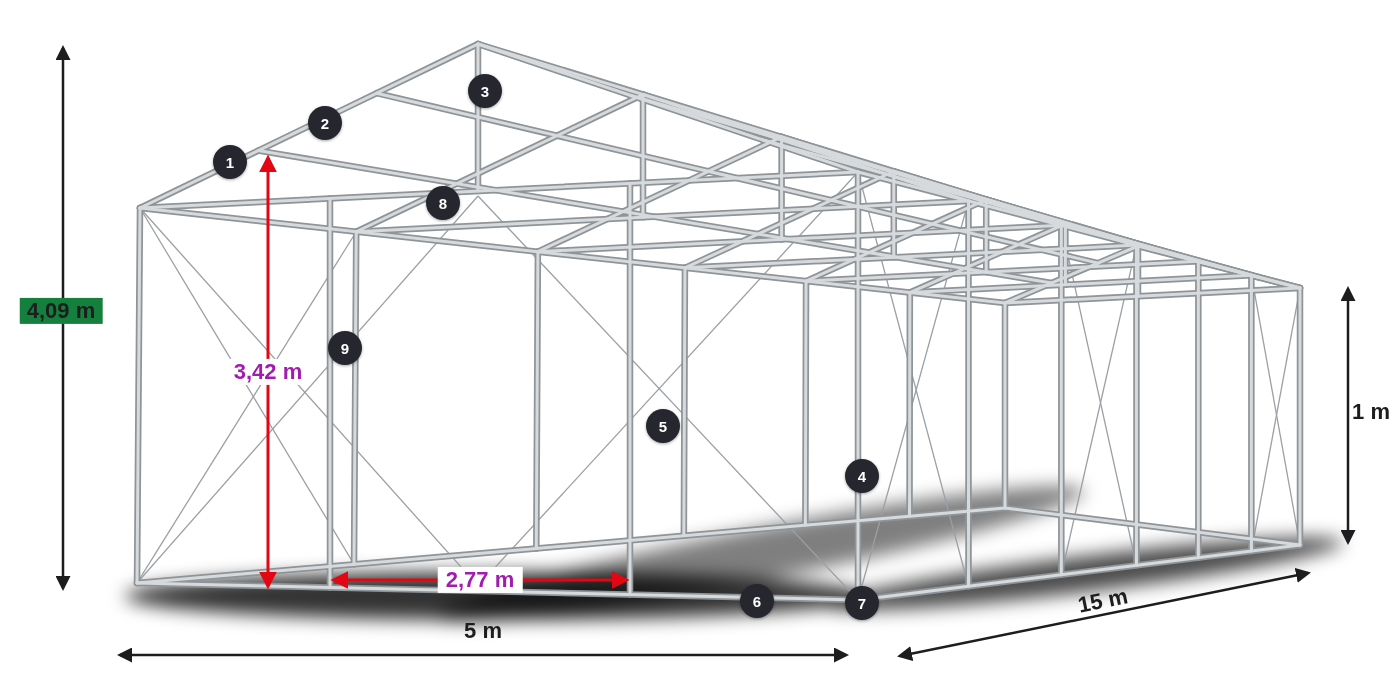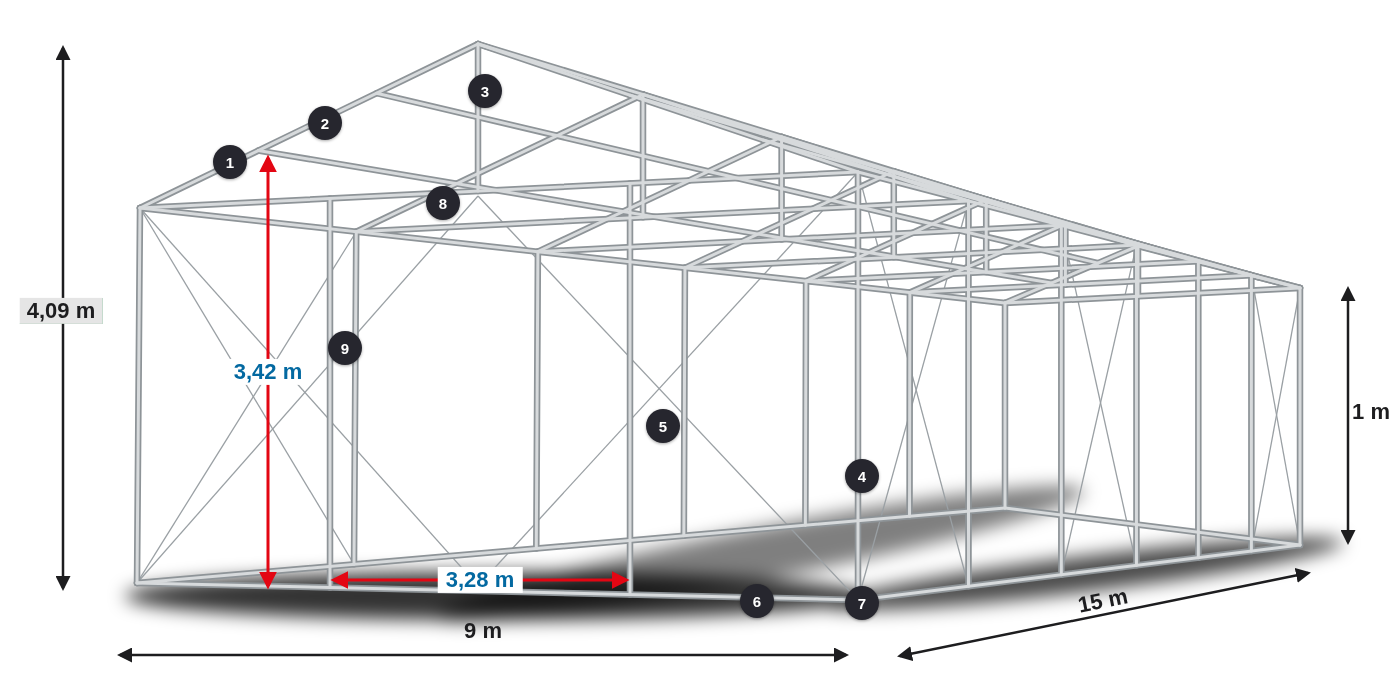--- a/index.html
+++ b/index.html
@@ -19,22 +19,22 @@
     position:absolute;width:34px;height:34px;border-radius:50%;
     background:#26262e;color:#fff;display:flex;align-items:center;justify-content:center;
     font-weight:bold;font-size:15px;cursor:pointer;user-select:none;
     box-shadow:0 1px 3px rgba(0,0,0,.35);
   }
   
   .dim{
     position:absolute;font-weight:bold;font-size:22px;color:#1d1d1f;
     white-space:nowrap;transform:translate(-50%,-50%);line-height:1.1;
   }
-  .dim.bg{background:#e5e5e5;padding:1px 7px;}
-  .dim.red{color:#0369a1;background:#ffffff;padding:1px 8px;}
+  .dim.bg{background:#15803d;padding:1px 7px;}
+  .dim.red{color:#a21caf;background:#ffffff;padding:1px 8px;}
   .dim.tilt{transform:translate(-50%,-50%) rotate(-11.5deg);}
 </style>
 </head>
 <body>
 
 <div class="stage">
 
   <svg id="scene" width="1400" height="700" viewBox="0 0 1400 700">
     <defs>
       <marker id="ab" viewBox="0 0 10 10" refX="8" refY="5" markerWidth="6" markerHeight="6" orient="auto-start-reverse">
@@ -189,23 +189,23 @@
       <line class="dl" x1="120" y1="655" x2="846" y2="655" marker-start="url(#ab)" marker-end="url(#ab)"></line>
       <line class="dl" x1="900" y1="656" x2="1308" y2="573" marker-start="url(#ab)" marker-end="url(#ab)"></line>
       <line class="dr" x1="268" y1="158" x2="268" y2="586" marker-start="url(#ar)" marker-end="url(#ar)"></line>
       <line class="dr" x1="334" y1="580" x2="626" y2="580" marker-start="url(#ar)" marker-end="url(#ar)"></line>
     </g>
   </svg>
 
   <div class="dim bg" style="left:61px;  top:311px;">4,09 m</div>
   <div class="dim red" style="left:268px; top:372px;">3,42 m</div>
   <div class="dim" style="left:1371px;top:412px;">1 m</div>
-  <div class="dim" style="left:483px; top:631px;">9 m</div>
+  <div class="dim" style="left:483px; top:631px;">5 m</div>
   <div class="dim tilt" style="left:1103px;top:601px;">15 m</div>
-  <div class="dim red" style="left:480px; top:580px;">3,28 m</div>
+  <div class="dim red" style="left:480px; top:580px;">2,77 m</div>
 
   <div class="callout" style="left:213px;top:145px;">1</div>
   <div class="callout" style="left:308px;top:106px;">2</div>
   <div class="callout" style="left:468px;top:74px;">3</div>
   <div class="callout" style="left:845px;top:459px;">4</div>
   <div class="callout" style="left:646px;top:409px;">5</div>
   <div class="callout" style="left:740px;top:584px;">6</div>
   <div class="callout" style="left:845px;top:586px;">7</div>
   <div class="callout" style="left:426px;top:186px;">8</div>
   <div class="callout" style="left:328px;top:331px;">9</div>

